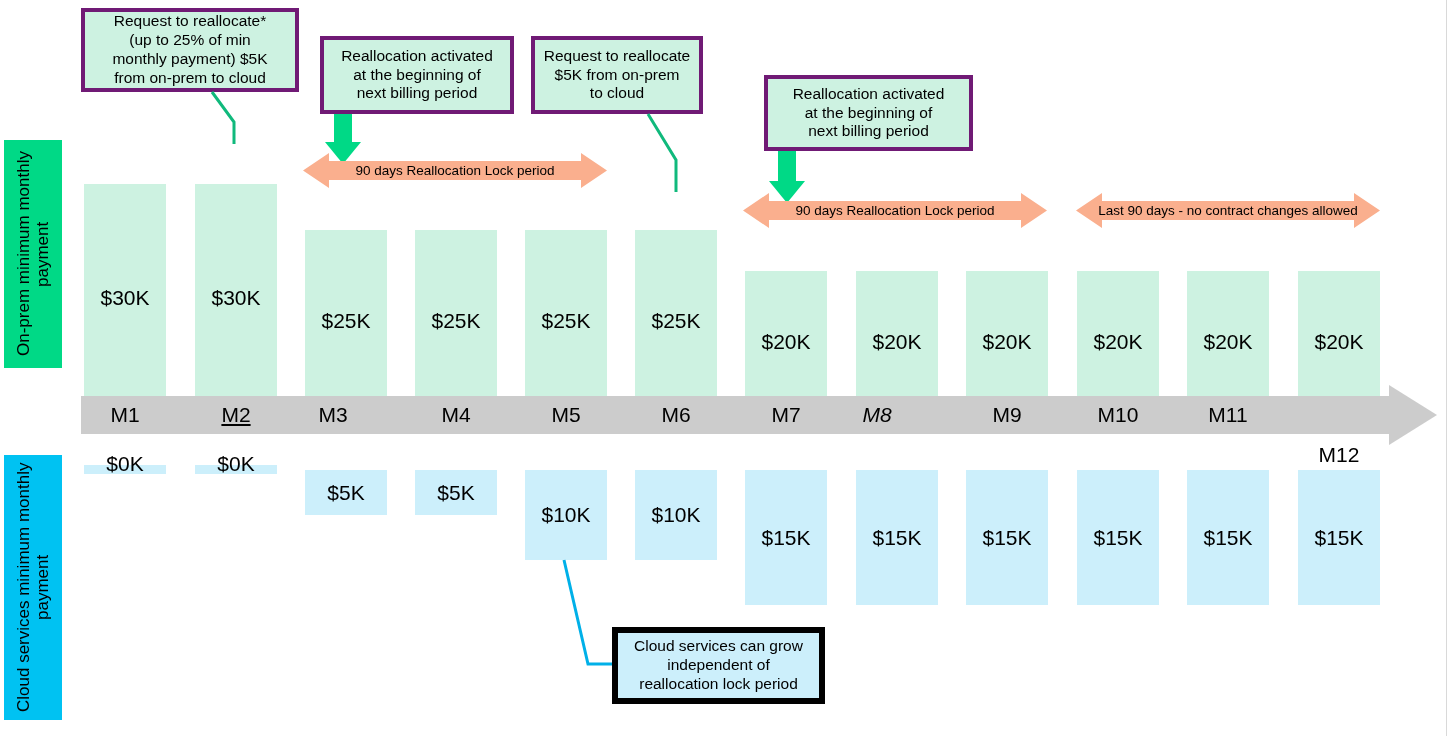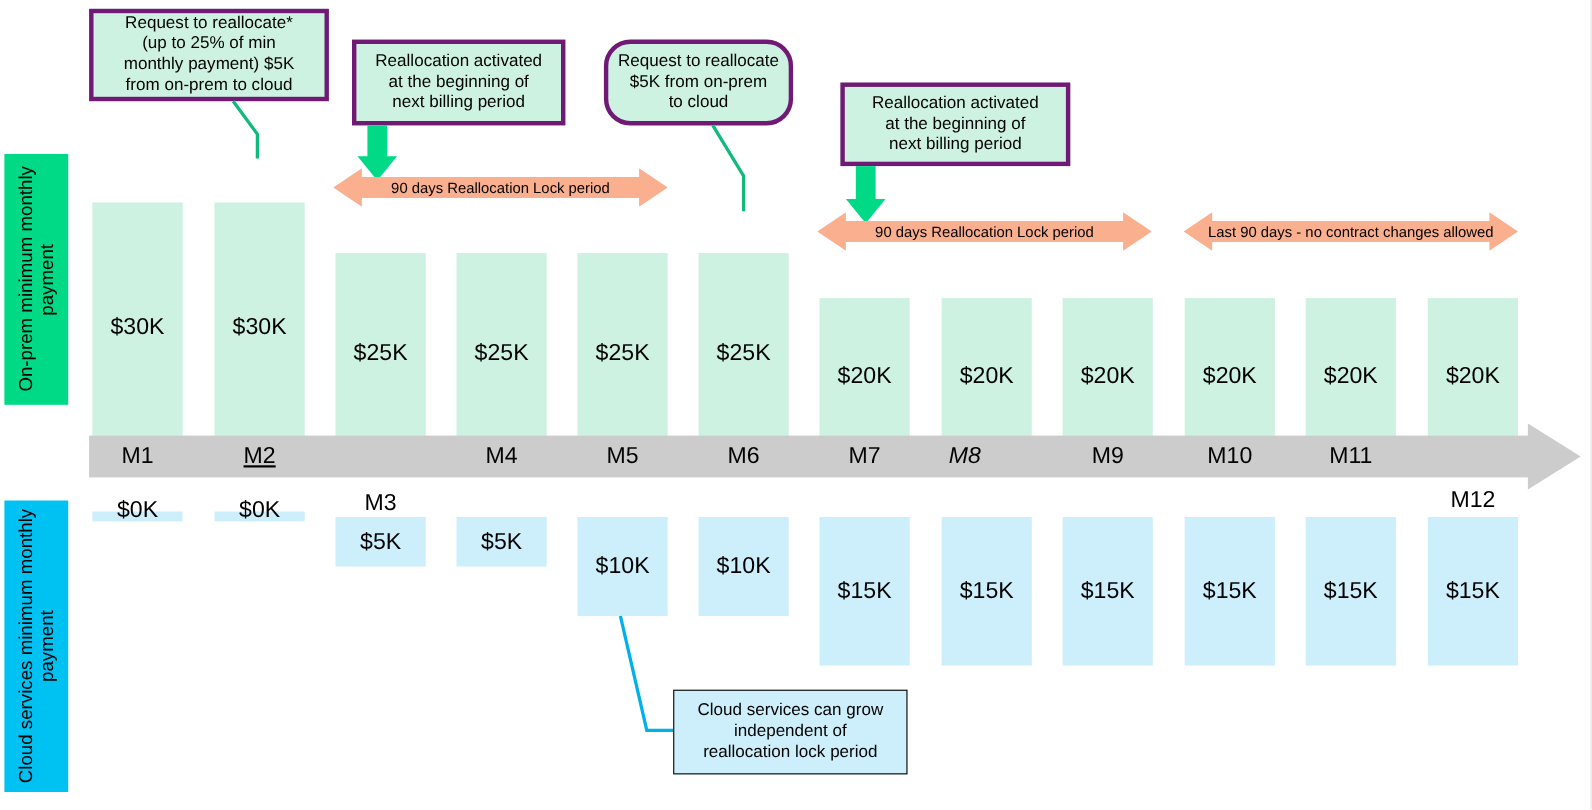--- a/index.html
+++ b/index.html
@@ -109,21 +109,21 @@
     color:#000000;
     padding:4px 6px;
     white-space:pre-line;
   }
   .callout-green{
     background:#CDF2E1;
     border:4px solid #701a75;
   }
   .callout-blue{
     background:#CCEFFB;
-    border:1px solid #000000;
+    border:6px solid #000000;
   }
 
   
   .leader{ position:absolute; }
   .leader svg{ display:block; overflow:visible; }
 
   
   .down-arrow{ position:absolute; }
   .down-arrow .shaft{
     position:absolute;
@@ -168,21 +168,21 @@
 
   <div class="callout callout-green" style="left:81px; top:8px; width:218px; height:84px;">Request to reallocate*
 (up to 25% of min
 monthly payment) $5K
 from on-prem to cloud</div>
 
   <div class="callout callout-green" style="left:320px; top:36px; width:194px; height:78px;">Reallocation activated
 at the beginning of
 next billing period</div>
 
-  <div class="callout callout-green" style="left:549px; top:36px; width:172px; height:78px;border-radius:24px;">Request to reallocate
+  <div class="callout callout-green" style="left:531px; top:36px; width:172px; height:78px;">Request to reallocate
 $5K from on-prem
 to cloud</div>
 
   <div class="callout callout-green" style="left:764px; top:75px; width:209px; height:76px;">Reallocation activated
 at the beginning of
 next billing period</div>
 
   <div class="leader" style="left:212px; top:92px;">
     <svg width="40" height="52" viewBox="0 0 40 52">
       <polyline points="0,0 22,30 22,52" fill="none" stroke="#10B97C" stroke-width="3"></polyline>
@@ -274,21 +274,21 @@
     <span class="bar-val">$20K</span>
     </div>
 
   <div id="timeline">
     <div id="timeline-shaft"></div>
     <div id="timeline-head"></div>
   </div>
 
   <div class="month-label" style="left:84px;  width:82px;">M1</div>
   <div class="month-label" style="left:195px; width:82px;text-decoration:underline;">M2</div>
-  <div class="month-label" style="left:305px; width:82px;margin-top:43px;">M3</div>
+  <div class="month-label" style="left:292px; width:82px;">M3</div>
   <div class="month-label" style="left:415px; width:82px;">M4</div>
   <div class="month-label" style="left:525px; width:82px;">M5</div>
   <div class="month-label" style="left:635px; width:82px;">M6</div>
   <div class="month-label" style="left:745px; width:82px;">M7</div>
   <div class="month-label" style="left:836px; width:82px;font-style:italic;">M8</div>
   <div class="month-label" style="left:966px; width:82px;">M9</div>
   <div class="month-label" style="left:1077px; width:82px;">M10</div>
   <div class="month-label" style="left:1187px; width:82px;">M11</div>
   <div class="month-label" style="left:1298px; width:82px;margin-top:40px;">M12</div>
 

